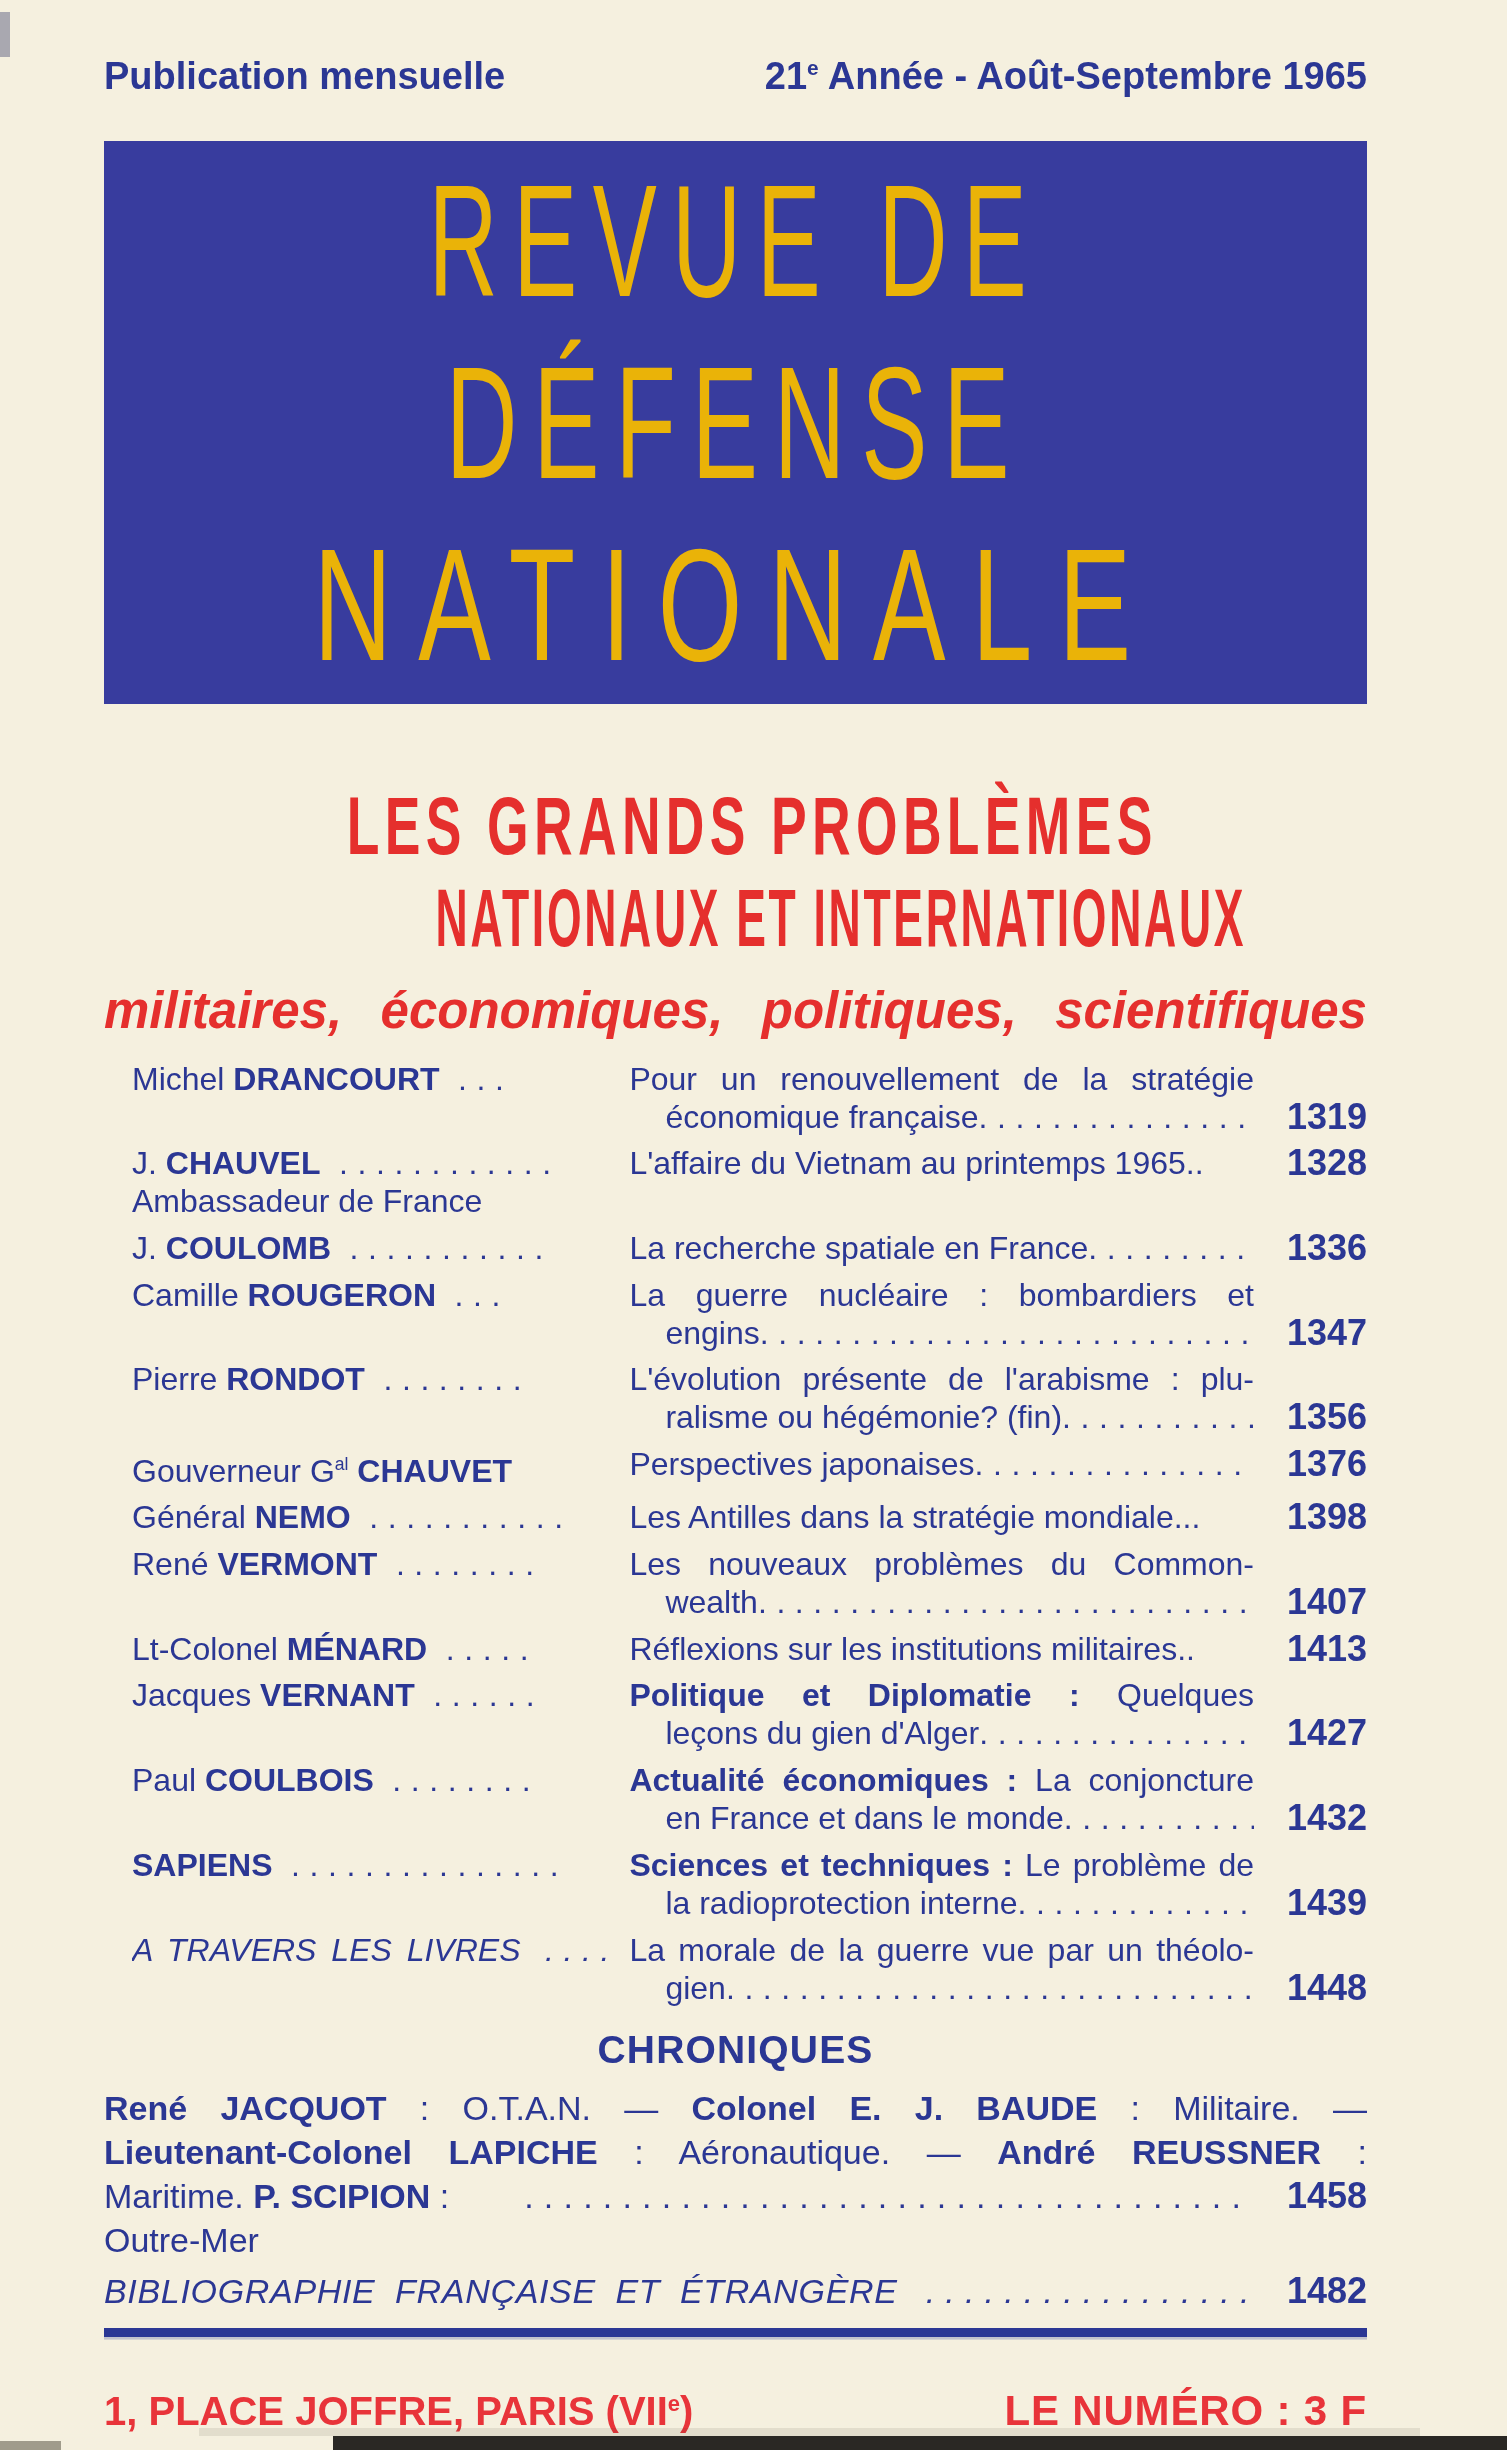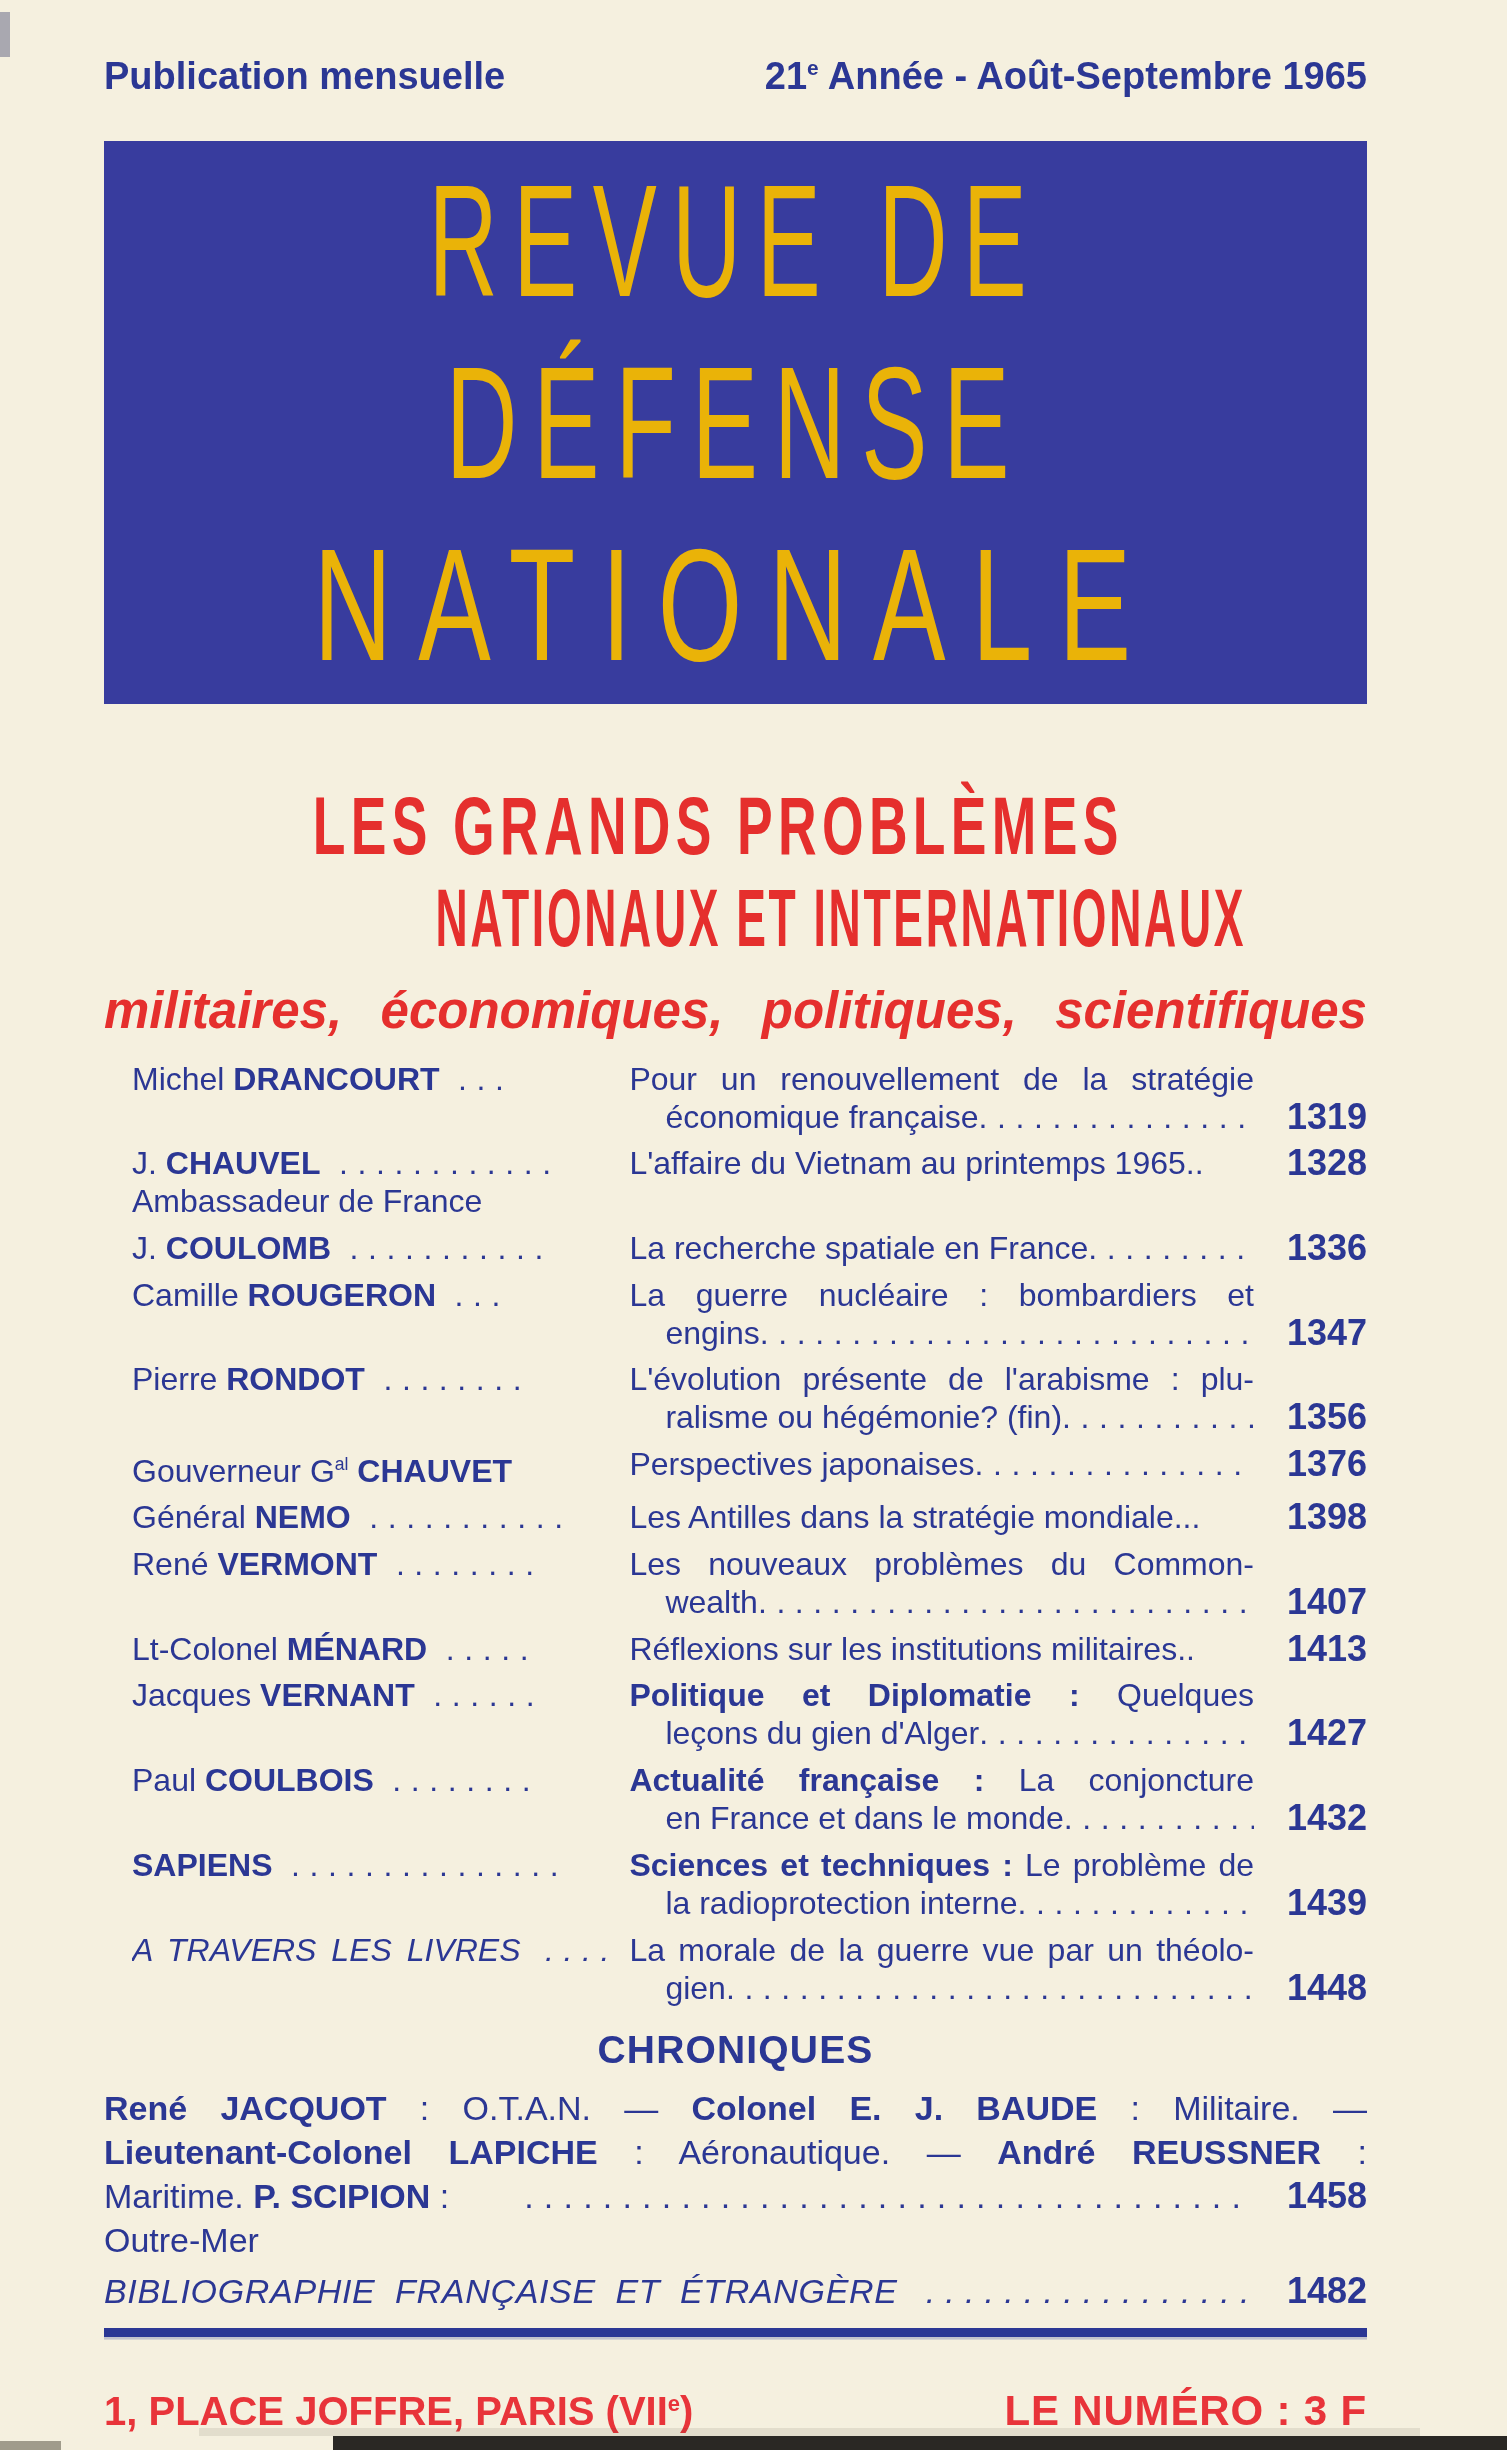--- a/index.html
+++ b/index.html
@@ -20,21 +20,21 @@
   
   .banner{margin-top:43px; height:563px; background:var(--banner,#383c9e);
     color:#eab308; display:flex; flex-direction:column; justify-content:center;}
   .bl{text-align:center; font-size:160px; line-height:182px; white-space:nowrap;}
   .bl>span{display:inline-block; transform-origin:50% 50%;}
   .bl1>span{transform:scaleX(.60); letter-spacing:.16em;}
   .bl2>span{transform:scaleX(.62); letter-spacing:.16em;}
   .bl3>span{transform:scaleX(.68); letter-spacing:.24em;}
 
   
-  .redheads{margin-top:76px; text-align:left; color:var(--red,#e52f2d); font-weight:700;}
+  .redheads{margin-top:76px; text-align:right; color:var(--red,#e52f2d); font-weight:700;}
   .rh{font-size:81px; line-height:92px; white-space:nowrap;}
   .rh>span{display:inline-block; transform-origin:50% 50%;}
   .rh1>span{transform:scaleX(.66); letter-spacing:.10em;}
   .rh2>span{transform:scaleX(.55); letter-spacing:.06em;}
 
   .subtitle{margin-top:15.6px; display:flex; justify-content:space-between;
     color:var(--red,#e52f2d); font-weight:700; font-style:italic; font-size:51px; line-height:61px;}
 
   
   .toc{margin-top:19px; font-size:32px; line-height:38px; color:var(--ink);}
@@ -223,21 +223,21 @@
             </div>
             <div class="tpage">1427</div>
           </div>
         </div>
         <div class="trow">
           <div class="tauthor">
             <div class="aline"><span>Paul </span><span class="b">COULBOIS</span><span class="dots"> ........</span></div>
           </div>
           <div class="tmain">
             <div class="tlines">
-              <div class="tl ju"><span class="b">Actualité française :</span><span> La conjoncture</span></div>
+              <div class="tl ju"><span class="b">Actualité économiques :</span><span> La conjoncture</span></div>
               <div class="tl ind"><span>en France et dans le monde</span><span class="dots">................................................</span></div>
             </div>
             <div class="tpage">1432</div>
           </div>
         </div>
         <div class="trow">
           <div class="tauthor">
             <div class="aline"><span class="b">SAPIENS</span><span class="dots"> ...............</span></div>
           </div>
           <div class="tmain">

